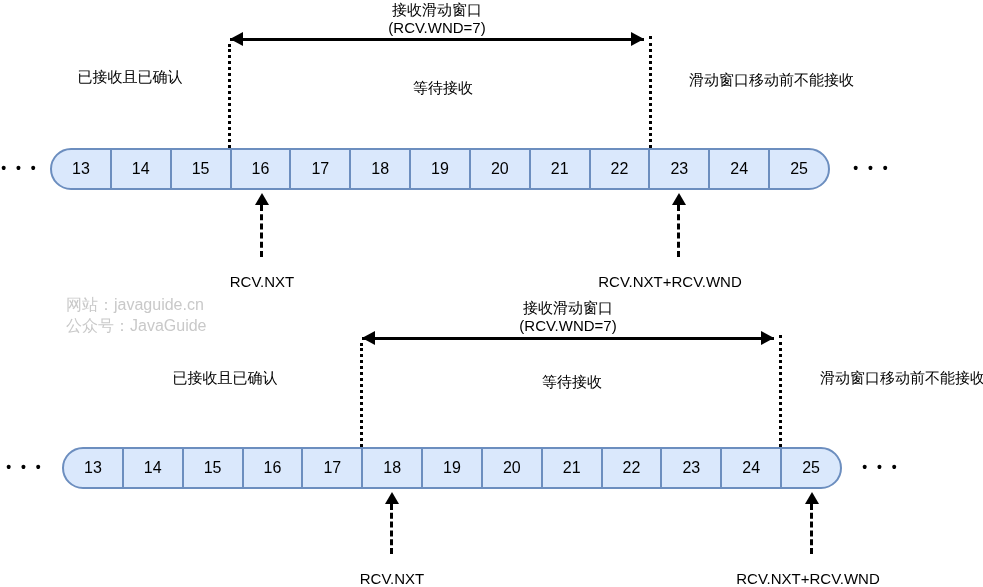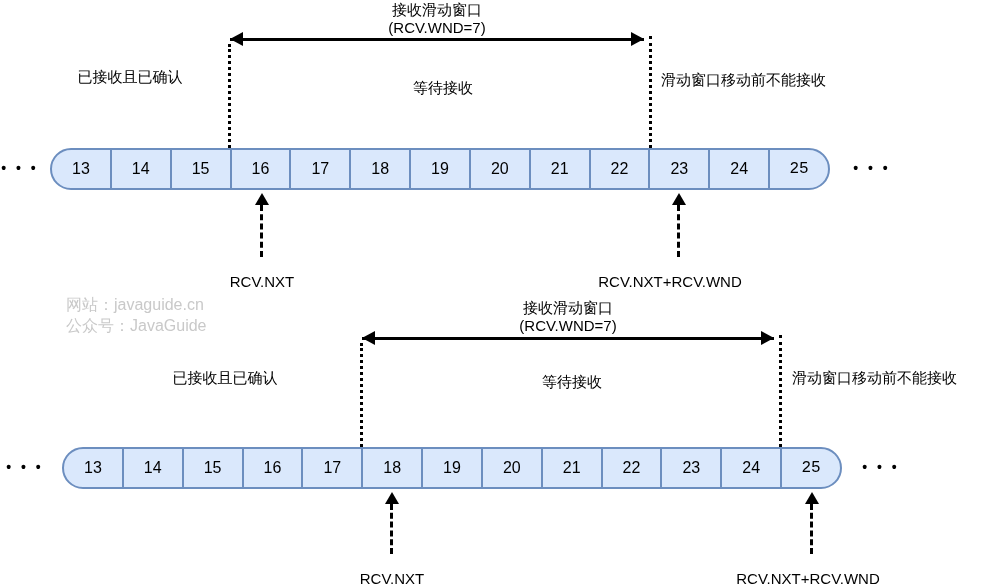--- a/index.html
+++ b/index.html
@@ -4,21 +4,21 @@
 <style>
   html,body { margin:0; padding:0; background:#fff; }
   .canvas {
     position:relative; width:983px; height:587px; background:#ffffff;
     font-family:"Liberation Sans","DejaVu Sans",sans-serif; color:#000;
     overflow:hidden;
   }
   .lbl { position:absolute; font-size:15px; white-space:nowrap; }
   .cc { transform:translate(-50%,-50%); }
   .cx { transform:translateX(-50%);text-align:right; }
-  .cy { transform:translateY(-50%); }
+  .cy { transform:translateY(-50%);margin-left:28px; }
 
   
   .harrow { position:absolute; height:3px; background:#000; }
   .harrow::before,.harrow::after { content:""; position:absolute; top:-6px; width:0; height:0;
     border-top:7px solid transparent; border-bottom:7px solid transparent; }
   .harrow::before { left:0; border-right:13px solid #000; }
   .harrow::after  { right:0; border-left:13px solid #000; }
 
   
   .vdotted { position:absolute; width:0; border-left:3px dotted #000; }
@@ -28,21 +28,21 @@
   .vdashed::before { content:""; position:absolute; top:-12px; left:-8px; width:0; height:0;
     border-left:7px solid transparent; border-right:7px solid transparent;
     border-bottom:12px solid #000; }
 
   
   .row { position:absolute; display:flex; width:776px; height:38px;
     background:var(--cell-fill,#dae8fc); border:2px solid var(--cell-border,#6c8ebf);
     border-radius:21px; overflow:hidden;text-align:right; }
   .cell { flex:1 1 0; display:flex; align-items:center; justify-content:center;
     font-size:16px; border-right:2px solid var(--cell-border,#6c8ebf); }
-  .cell:last-child { border-right:none;font-family:Liberation Mono, monospace; }
+  .cell:last-child { border-right:none; }
 
   .ellipsis { position:absolute; font-size:14px; font-weight:bold; letter-spacing:3px; white-space:nowrap; }
 
   .watermark { position:absolute; left:66px; top:294px; font-size:16px; line-height:21px;
     color:var(--watermark-text,#c9c9c9); }
 
   
   .d0-title1 { left:437px; top:1px; }
   .d0-title2 { left:437px; top:19px; }
   .d0-harrow { left:230px; top:38px; width:414px; }

